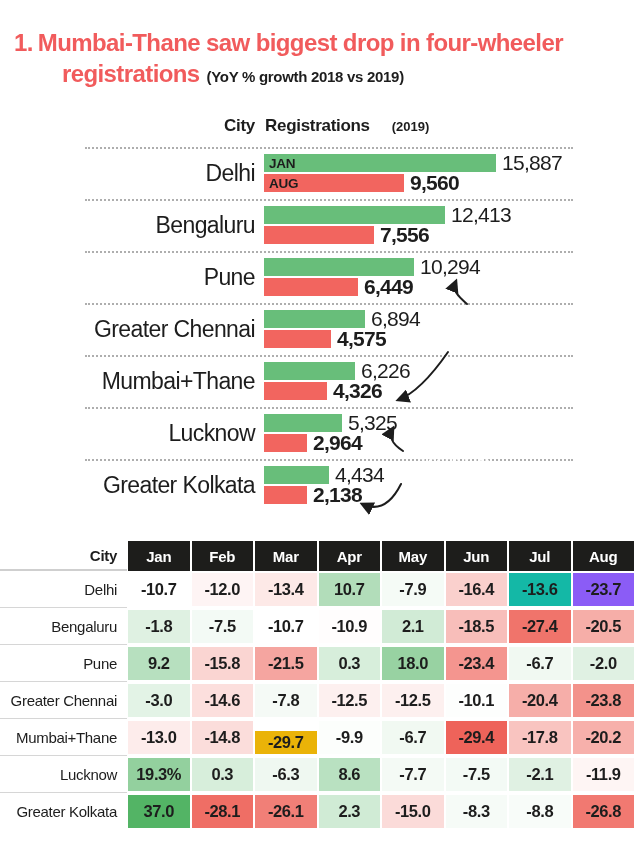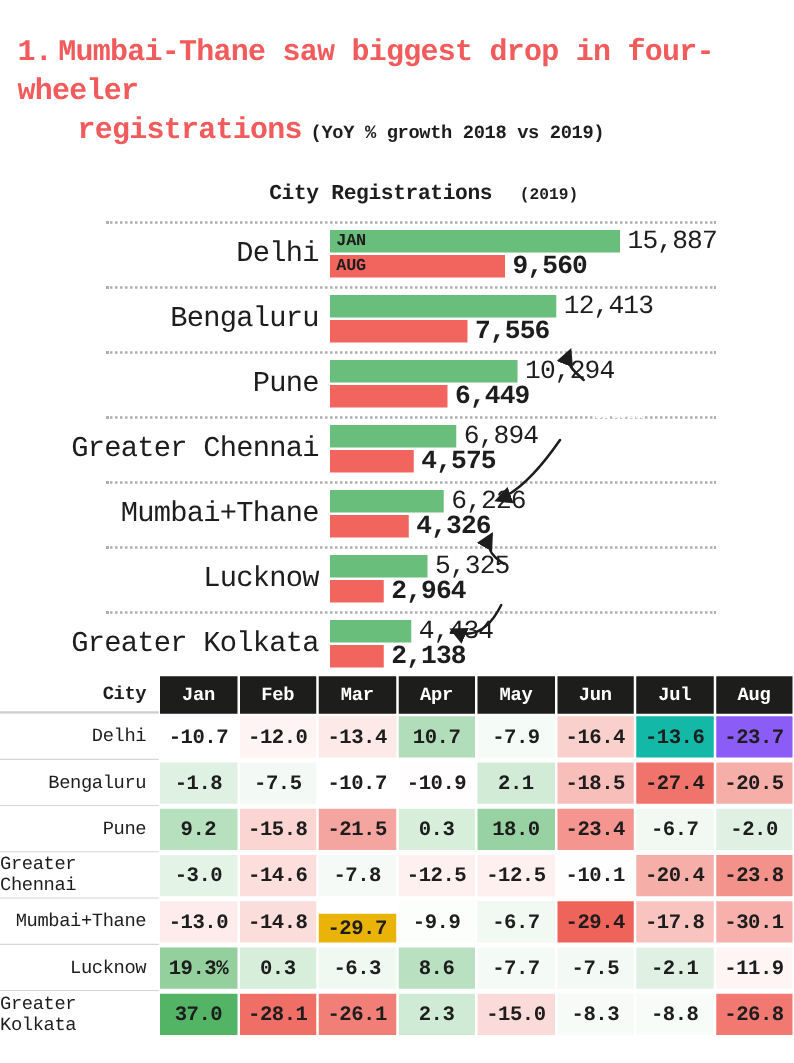--- a/index.html
+++ b/index.html
@@ -3,21 +3,21 @@
 <meta charset="utf-8">
 <style>
   html, body { margin: 0; padding: 0; background: #fff; }
   body {
     width: 635px; height: 850px;
     font-family: "Liberation Sans", sans-serif;
     color: #1d1d1d;
     position: relative;
     overflow: hidden;
   }
-  .page { position: relative; width: 635px; height: 850px; font-family: Liberation Mono, monospace; }
+  .page { position: relative; width: 635px; height: 850px; }
 
   
   .title-block { padding: 27px 0 0 14px; }
   .t-line { font-size: 24px; line-height: 31px; font-weight: 700; letter-spacing: -0.6px; color: #f15b5c; }
   .t-line2 { padding-left: 48px; }
   .t-num { font-weight: 800; margin-right: 5px; }
   .subtitle { font-size: 15px; font-weight: 700; letter-spacing: -0.3px; color: #1d1d1d; margin-left: 7px; }
 
   
   .col-headers { display: flex; align-items: baseline; margin-top: 24px; height: 22px; }
@@ -265,21 +265,21 @@
       </div>
       <div class="heat-row">
         <div class="hcell city-cell">Mumbai+Thane</div>
         <div class="hcell" style="background: rgb(253, 236, 235);">-13.0</div>
         <div class="hcell" style="background: rgb(251, 221, 219);">-14.8</div>
         <div class="hcell" style="background: #eab308; margin-top: 12px;">-29.7</div>
         <div class="hcell" style="background: rgb(252, 254, 252);">-9.9</div>
         <div class="hcell" style="background: rgb(241, 249, 242);">-6.7</div>
         <div class="hcell" style="background: rgb(238, 99, 90);">-29.4</div>
         <div class="hcell" style="background: rgb(249, 196, 192);">-17.8</div>
-        <div class="hcell" style="background: rgb(247, 176, 171);">-30.1</div>
+        <div class="hcell" style="background: rgb(247, 176, 171);">-20.2</div>
       </div>
       <div class="heat-row">
         <div class="hcell city-cell">Lucknow</div>
         <div class="hcell" style="background: rgb(147, 208, 158);">19.3%</div>
         <div class="hcell" style="background: rgb(215, 238, 219);">0.3</div>
         <div class="hcell" style="background: rgb(239, 248, 241);">-6.3</div>
         <div class="hcell" style="background: rgb(185, 225, 193);">8.6</div>
         <div class="hcell" style="background: rgb(244, 250, 245);">-7.7</div>
         <div class="hcell" style="background: rgb(243, 250, 245);">-7.5</div>
         <div class="hcell" style="background: rgb(224, 241, 227);">-2.1</div>

